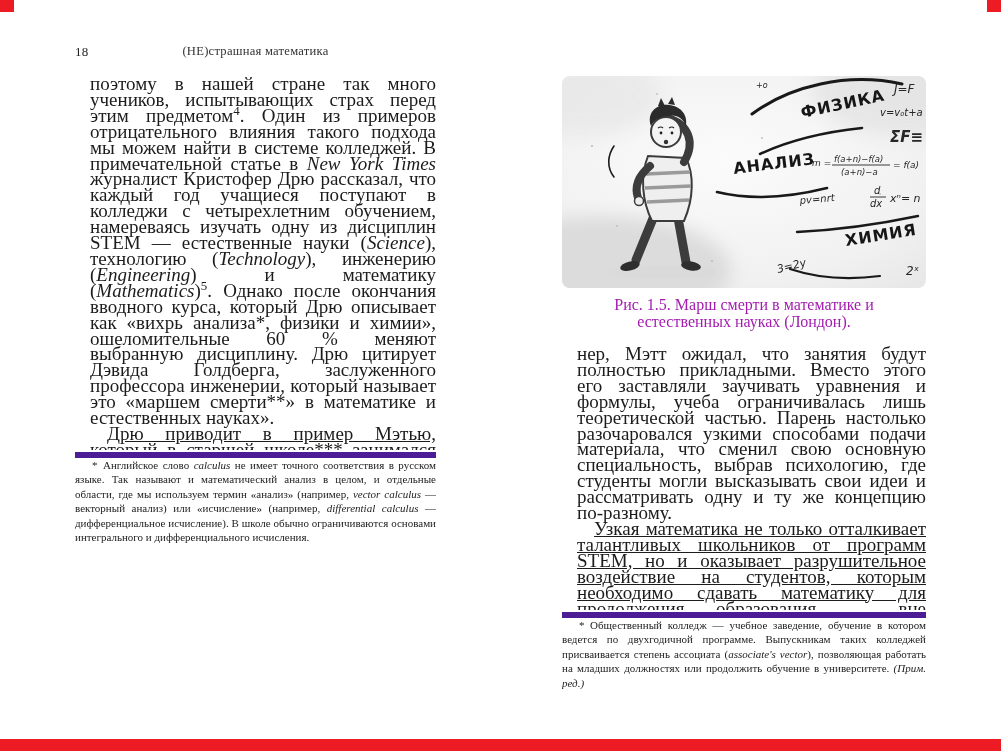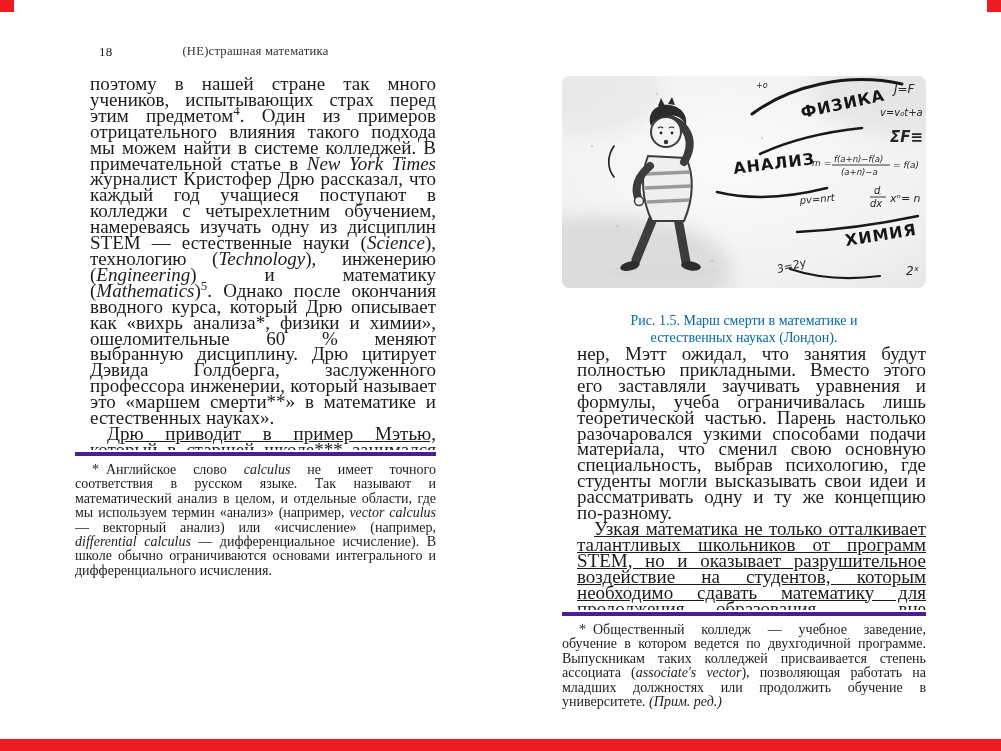--- a/index.html
+++ b/index.html
@@ -20,50 +20,49 @@
   .crop-right{right:0;}
   .bottom-bar{position:absolute;bottom:0;left:0;width:100%;height:12px;background:var(--red);}
 
   .page{position:absolute;top:0;height:739px;}
   .page-left{left:75px;width:361px;}
   .page-right{left:562px;width:364px;}
 
   .running-head{position:absolute;top:44px;left:0;right:0;font-size:12.6px;color:#333;letter-spacing:0.25px;}
   .rh-title{display:block;text-align:center;}
   .rh-num{position:absolute;top:0;font-size:13px;color:#222;}
-  .page-left .rh-num{left:0;margin-left:24px;}
+  .page-left .rh-num{left:0;}
   .page-right .rh-num{right:0;}
 
   .body-text{
     position:absolute;left:15px;right:0;
     text-align:justify;
     font-size:19px;line-height:15.9px;
     overflow:hidden;
   }
   .page-left .body-text{top:76px;height:374px;}
   .page-right .body-text{top:346px;height:264px;}
   .body-text p.indent{text-indent:17px;text-decoration:underline;}
   sup{font-size:68%;line-height:0;}
   i{font-style:italic;}
 
   .footnotes{
     position:absolute;left:0;right:0;
-    border-top:4px solid #4c1d95;
-    padding-top:7px;
-    font-size:14px;line-height:14.4px;
+    border-top:6px solid #4c1d95;
+    font-size:11px;line-height:14.4px;
     text-align:justify;
     overflow:hidden;
   }
   .page-left .footnotes{top:452px;height:276px;}
   .page-right .footnotes{top:612px;height:118px;}
   .footnotes p{text-indent:17px;}
 
   .figure{position:absolute;top:76px;left:0;width:364px;}
   .figure svg{display:block;}
-  .figure-caption{margin-top:25px;text-align:center;font-size:14px;line-height:16.5px;color:#0369a1;}
+  .figure-caption{margin-top:9px;text-align:center;font-size:16px;line-height:16.5px;color:#a21caf;}
   .figure-caption-inner{display:inline-block;max-width:272px;}
 
   .fig-label{font-family:"DejaVu Sans",sans-serif;font-weight:700;fill:#161616;letter-spacing:1px;}
   .fig-formula{font-family:"DejaVu Sans",sans-serif;font-style:italic;fill:#262626;}
   .swoosh{fill:none;stroke:#191919;stroke-linecap:round;}
 </style>
 </head>
 <body>
 
 <div class="crop-mark crop-left"></div>

